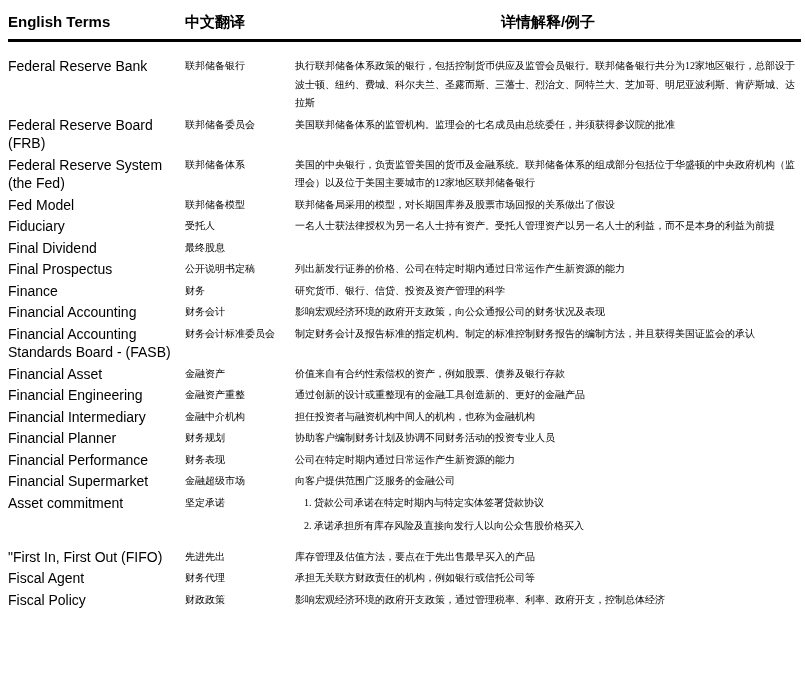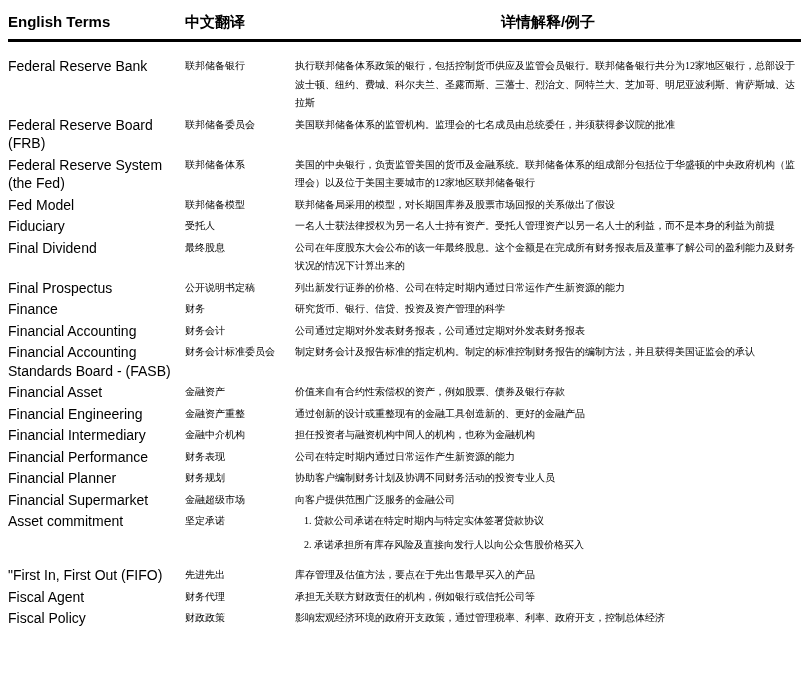--- a/index.html
+++ b/index.html
@@ -76,36 +76,35 @@
         <div class="cell detail">联邦储备局采用的模型，对长期国库券及股票市场回报的关系做出了假设</div>
       </div>
       <div class="grid3 row">
         <div class="cell term">Fiduciary</div>
         <div class="cell trans">受托人</div>
         <div class="cell detail">一名人士获法律授权为另一名人士持有资产。受托人管理资产以另一名人士的利益，而不是本身的利益为前提</div>
       </div>
       <div class="grid3 row">
         <div class="cell term">Final Dividend</div>
         <div class="cell trans">最终股息</div>
-        <div class="cell detail">公司在年度股东大会公布的该一年最终股息。这个金额是在完成所有财务报表后及董事了解公司的盈利能力及财务状况的情况下计算出来的</div>
       </div>
       <div class="grid3 row">
         <div class="cell term">Final Prospectus</div>
         <div class="cell trans">公开说明书定稿</div>
         <div class="cell detail">列出新发行证券的价格、公司在特定时期内通过日常运作产生新资源的能力</div>
       </div>
       <div class="grid3 row">
         <div class="cell term">Finance</div>
         <div class="cell trans">财务</div>
         <div class="cell detail">研究货币、银行、信贷、投资及资产管理的科学</div>
       </div>
       <div class="grid3 row">
         <div class="cell term">Financial Accounting</div>
         <div class="cell trans">财务会计</div>
-        <div class="cell detail">公司通过定期对外发表财务报表，公司通过定期对外发表财务报表</div>
+        <div class="cell detail">影响宏观经济环境的政府开支政策，向公众通报公司的财务状况及表现</div>
       </div>
       <div class="grid3 row">
         <div class="cell term">Financial Accounting Standards Board - (FASB)</div>
         <div class="cell trans">财务会计标准委员会</div>
         <div class="cell detail">制定财务会计及报告标准的指定机构。制定的标准控制财务报告的编制方法，并且获得美国证监会的承认</div>
       </div>
       <div class="grid3 row">
         <div class="cell term">Financial Asset</div>
         <div class="cell trans">金融资产</div>
         <div class="cell detail">价值来自有合约性索偿权的资产，例如股票、债券及银行存款</div>
@@ -114,28 +113,28 @@
         <div class="cell term">Financial Engineering</div>
         <div class="cell trans">金融资产重整</div>
         <div class="cell detail">通过创新的设计或重整现有的金融工具创造新的、更好的金融产品</div>
       </div>
       <div class="grid3 row">
         <div class="cell term">Financial Intermediary</div>
         <div class="cell trans">金融中介机构</div>
         <div class="cell detail">担任投资者与融资机构中间人的机构，也称为金融机构</div>
       </div>
       <div class="grid3 row">
+        <div class="cell term">Financial Planner</div>
+        <div class="cell trans">财务规划</div>
+        <div class="cell detail">协助客户编制财务计划及协调不同财务活动的投资专业人员</div>
+      </div>
+      <div class="grid3 row">
         <div class="cell term">Financial Performance</div>
         <div class="cell trans">财务表现</div>
         <div class="cell detail">公司在特定时期内通过日常运作产生新资源的能力</div>
-      </div>
-      <div class="grid3 row">
-        <div class="cell term">Financial Planner</div>
-        <div class="cell trans">财务规划</div>
-        <div class="cell detail">协助客户编制财务计划及协调不同财务活动的投资专业人员</div>
       </div>
       <div class="grid3 row">
         <div class="cell term">Financial Supermarket</div>
         <div class="cell trans">金融超级市场</div>
         <div class="cell detail">向客户提供范围广泛服务的金融公司</div>
       </div>
       <div class="grid3 row">
         <div class="cell term">Asset commitment</div>
         <div class="cell trans">坚定承诺</div>
         <div class="cell detail">

